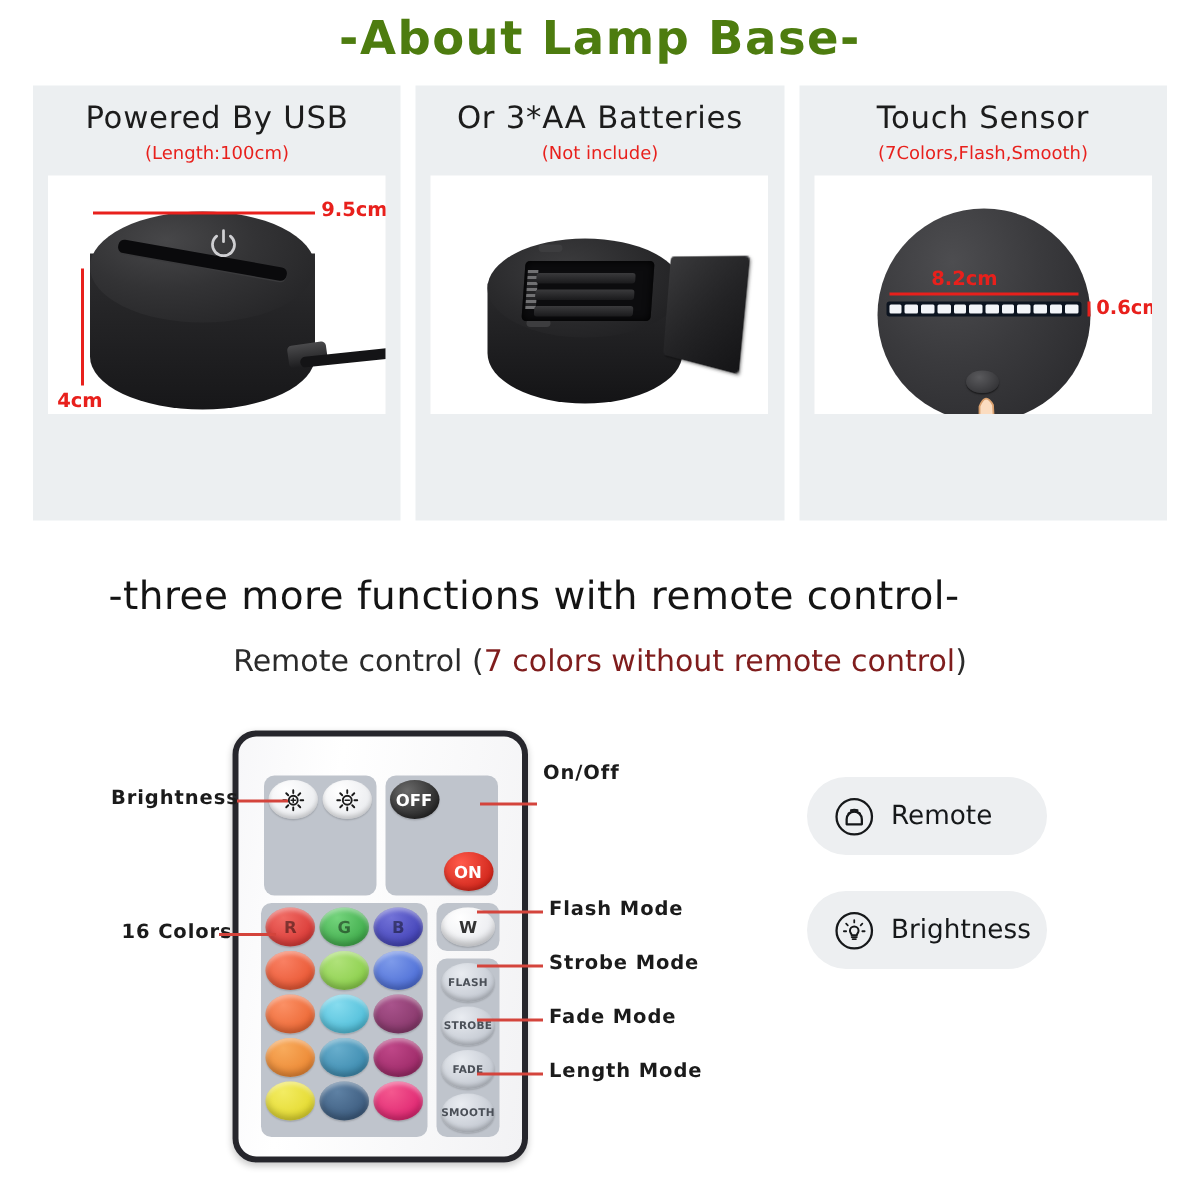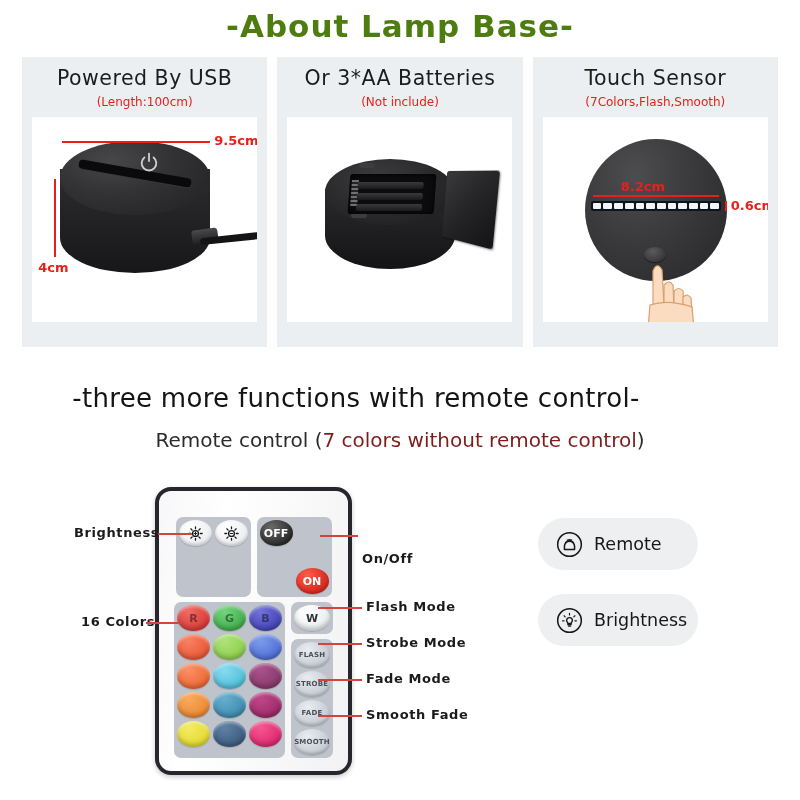--- a/index.html
+++ b/index.html
@@ -61,21 +61,21 @@
     font-size: 12px;
     color: #e8201c;
     margin-top: 5px;
     white-space: nowrap;
     font-family: "DejaVu Sans", sans-serif;
   }
   .panel-img {
     position: relative;
     margin-top: 8px;
     width: 225px;
-    height: 205px;
+    height: 159px;
     background: #ffffff;
     overflow: hidden;
   }
 
   
   .base-body {
     position: absolute;
     left: 28px;
     top: 52px;
     width: 150px;
@@ -588,33 +588,33 @@
     </div>
   </div>
 </div>
 
 <div class="callout" style="left:74px; top:525px;">Brightness</div>
 <div class="leader" style="left:158px; top:533px; width:34px;"></div>
 
 <div class="callout" style="left:81px; top:614px;">16 Colors</div>
 <div class="leader" style="left:146px; top:622px; width:38px;"></div>
 
-<div class="callout" style="left:362px; top:551px;">On/Off</div>
+<div class="callout" style="left:362px; top:508px;">On/Off</div>
 <div class="leader" style="left:320px; top:535px; width:38px;"></div>
 
 <div class="callout" style="left:366px; top:599px;">Flash Mode</div>
 <div class="leader" style="left:318px; top:607px; width:44px;"></div>
 
 <div class="callout" style="left:366px; top:635px;">Strobe Mode</div>
 <div class="leader" style="left:318px; top:643px; width:44px;"></div>
 
 <div class="callout" style="left:366px; top:671px;">Fade Mode</div>
 <div class="leader" style="left:318px; top:679px; width:44px;"></div>
 
-<div class="callout" style="left:366px; top:707px;">Smooth Fade</div>
+<div class="callout" style="left:366px; top:707px;">Length Mode</div>
 <div class="leader" style="left:318px; top:715px; width:44px;"></div>
 
 <div class="pills">
 
   <div class="pill">
     <svg class="pill-icon" width="27" height="27" viewBox="0 0 32 32">
       <circle cx="16" cy="16" r="14" fill="none" stroke="#16181a" stroke-width="1.8"></circle>
       <path d="M10 22v-4a6 6 0 0 1 12 0v4z" fill="none" stroke="#16181a" stroke-width="1.8" stroke-linejoin="round"></path>
       <path d="M11.5 13.5a6.4 6.4 0 0 1 9 0" fill="none" stroke="#16181a" stroke-width="1.6" stroke-linecap="round"></path>
       <path d="M13.4 10.8a9.4 9.4 0 0 1 5.2 0" fill="none" stroke="#16181a" stroke-width="1.6" stroke-linecap="round"></path>

